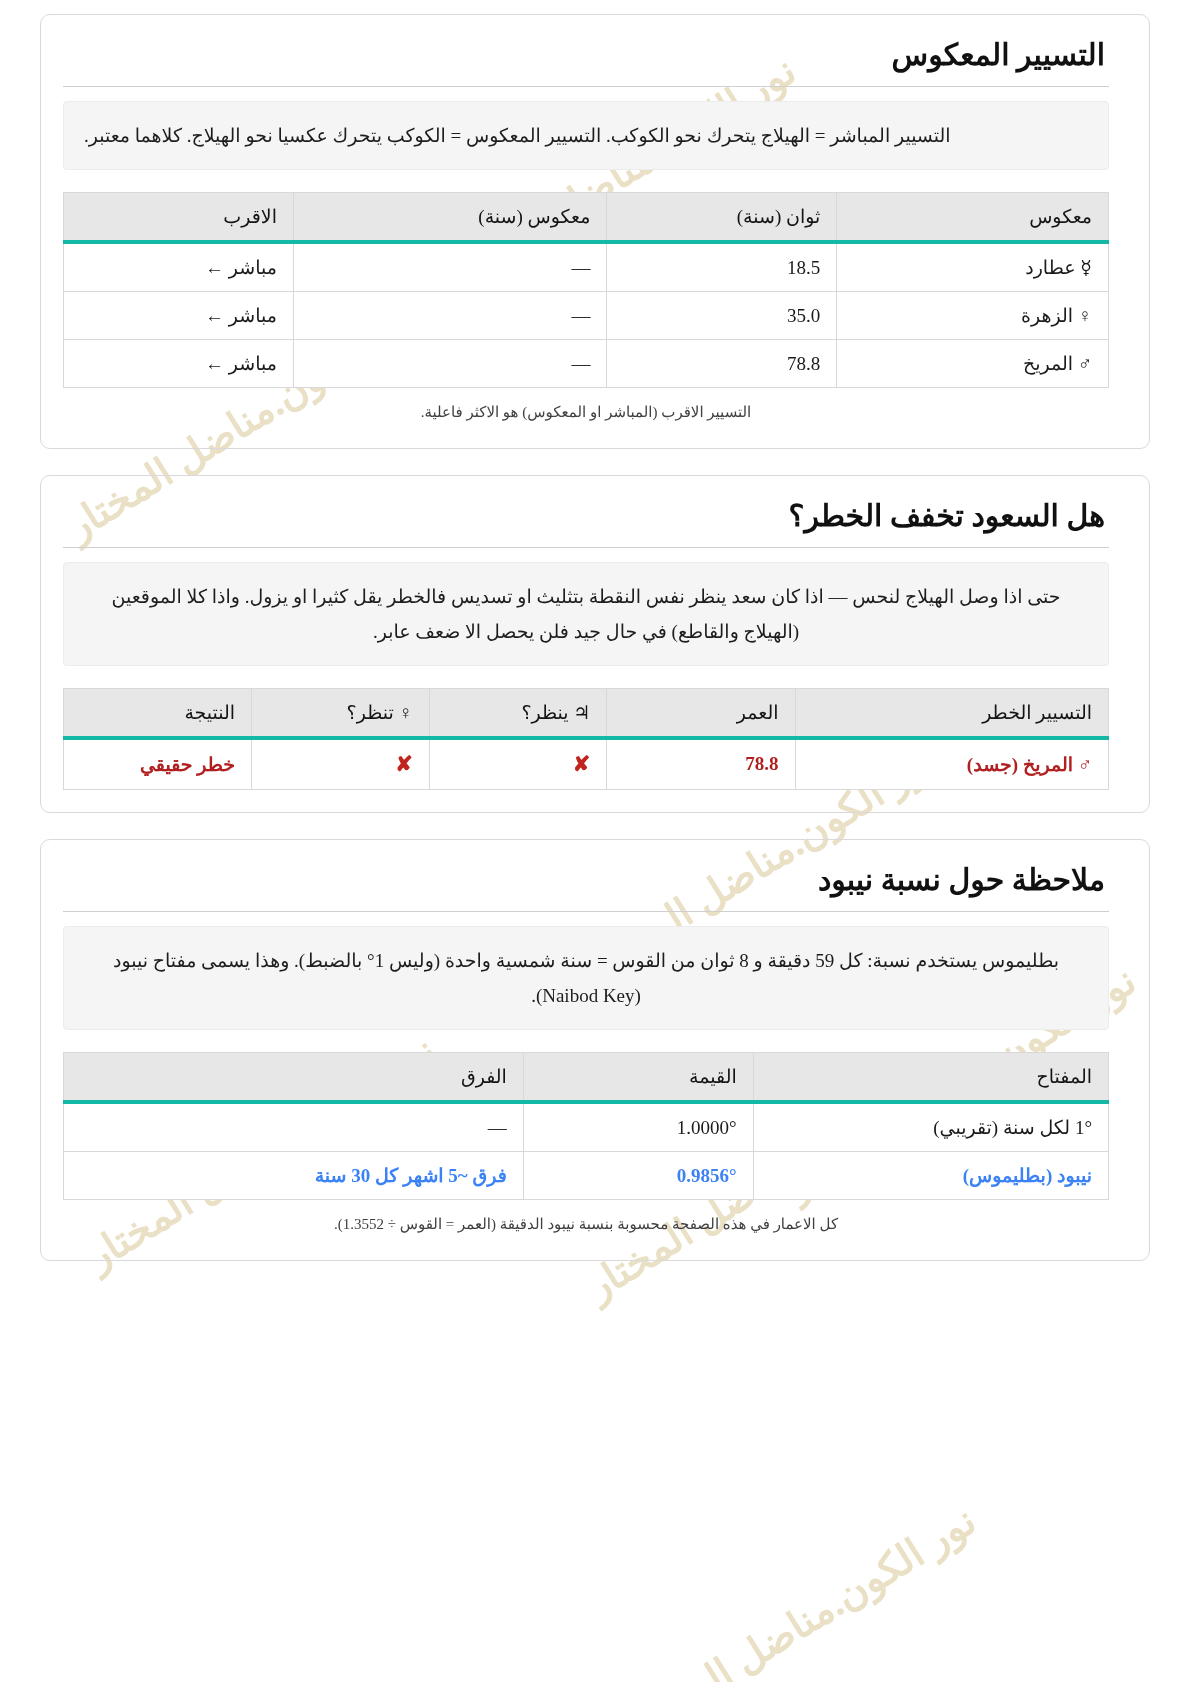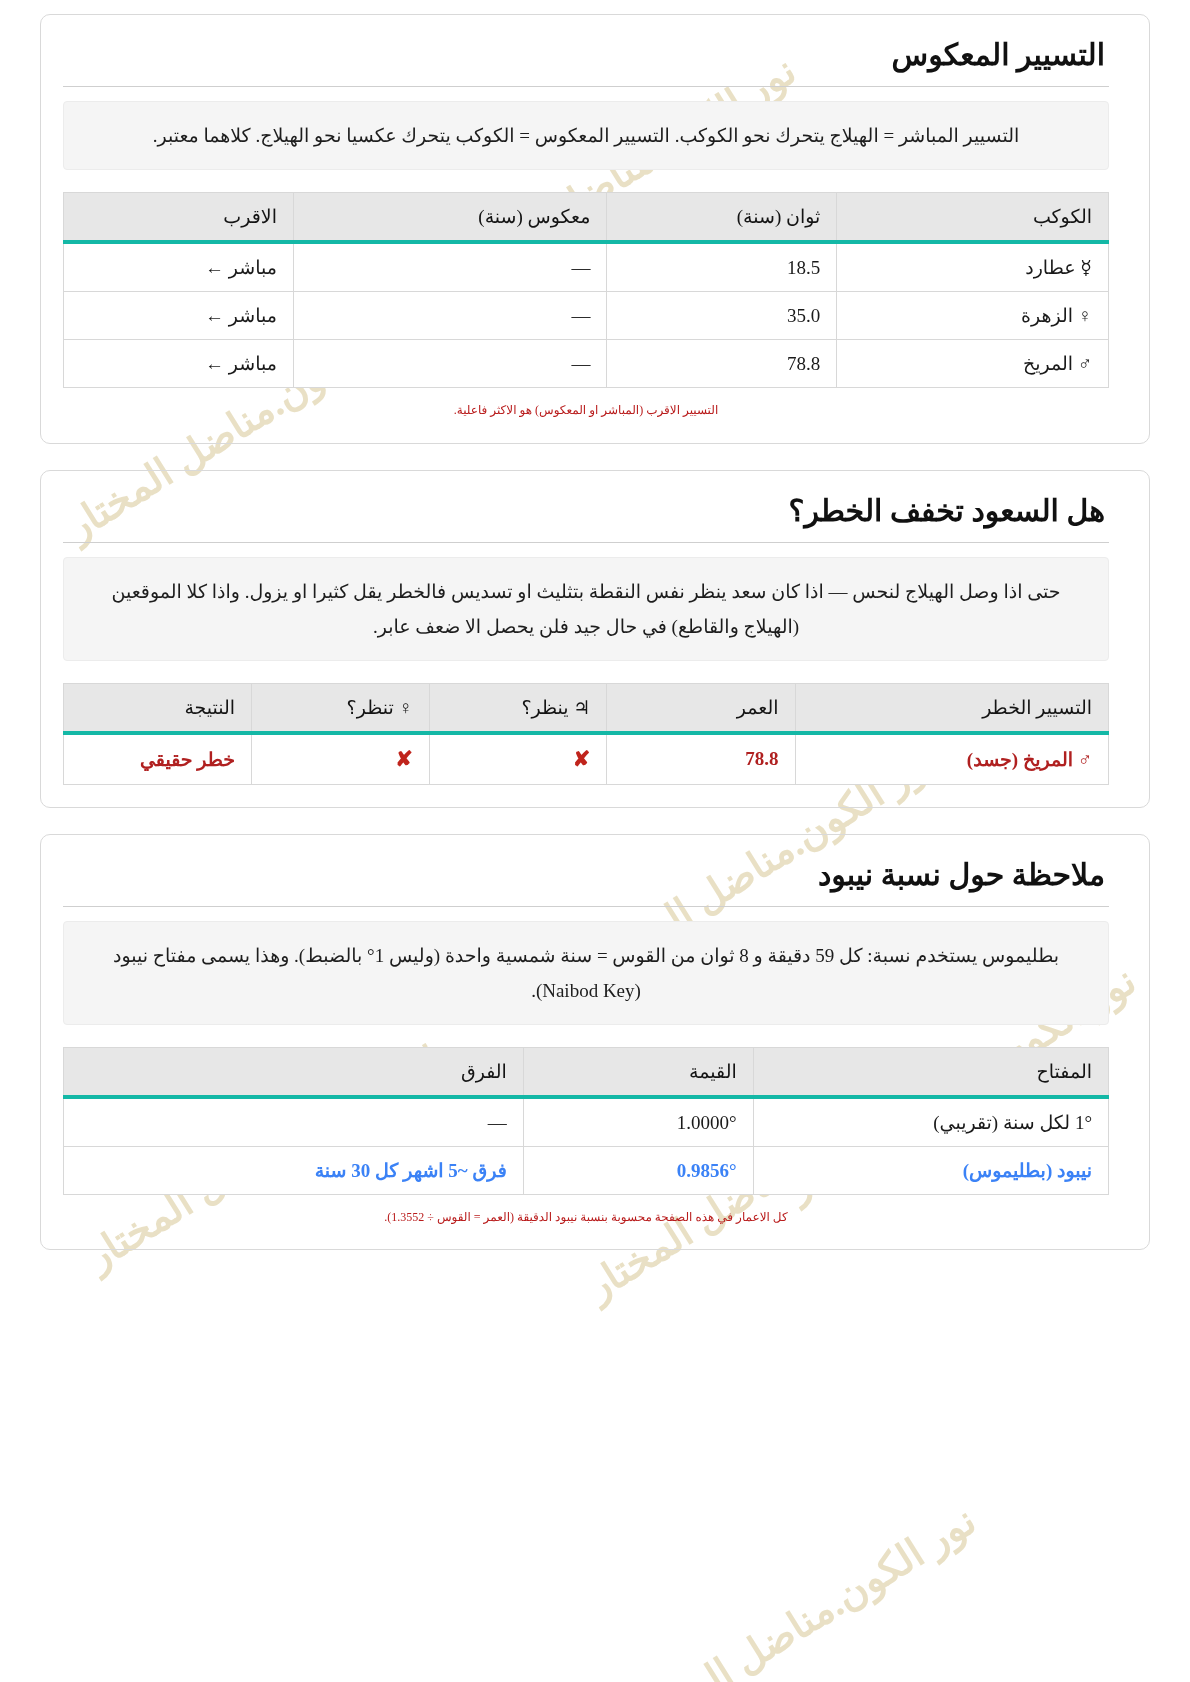--- a/index.html
+++ b/index.html
@@ -73,21 +73,21 @@
     margin: 0 0 0 0;
   }
 
   .note-box {
     background: #f5f5f5;
     border: 1px solid #ececec;
     border-radius: 4px;
     padding: 16px 20px;
     font-size: 19px;
     line-height: 1.85;
-    text-align: center;
+    text-align: left;
     color: #1d1d1d;
     margin: 14px 0 22px 0;
   }
   .note-box.justified {
     text-align: center;
   }
 
   
   table.grid {
     width: 100%;
@@ -126,22 +126,22 @@
   .t3-c3 { width: 44%; }
 
   .num { font-variant-numeric: lining-nums; }
   .dash { color: #222; }
 
   .red      { color: #b02020; font-weight: 700; }
   .red-mark { color: #c0241c; font-weight: 700; font-size: 21px; }
   .green    { color: #3b82f6; font-weight: 700; }
 
   .footnote {
-    font-size: 12px;
-    color: #b91c1c;
+    font-size: 15px;
+    color: #404040;
     text-align: center;
     margin-top: 12px;
     line-height: 1.7;
   }
 </style>
 </head>
 <body>
 
 <div class="page">
 
@@ -157,21 +157,21 @@
 
   <section class="card">
     <h2 class="card-title">التسيير المعكوس</h2>
     <hr class="title-rule">
 
     <div class="note-box">التسيير المباشر = الهيلاج يتحرك نحو الكوكب. التسيير المعكوس = الكوكب يتحرك عكسيا نحو الهيلاج. كلاهما معتبر.</div>
 
     <table class="grid">
       <thead>
         <tr>
-          <th class="col-name">الكوكب</th>
+          <th class="col-name">معكوس</th>
           <th class="col-num">ثوان (سنة)</th>
           <th class="col-num2">معكوس (سنة)</th>
           <th class="col-last">الاقرب</th>
         </tr>
       </thead>
       <tbody>
         <tr>
           <td>☿ عطارد</td>
           <td class="num">18.5</td>
           <td class="dash">—</td>

